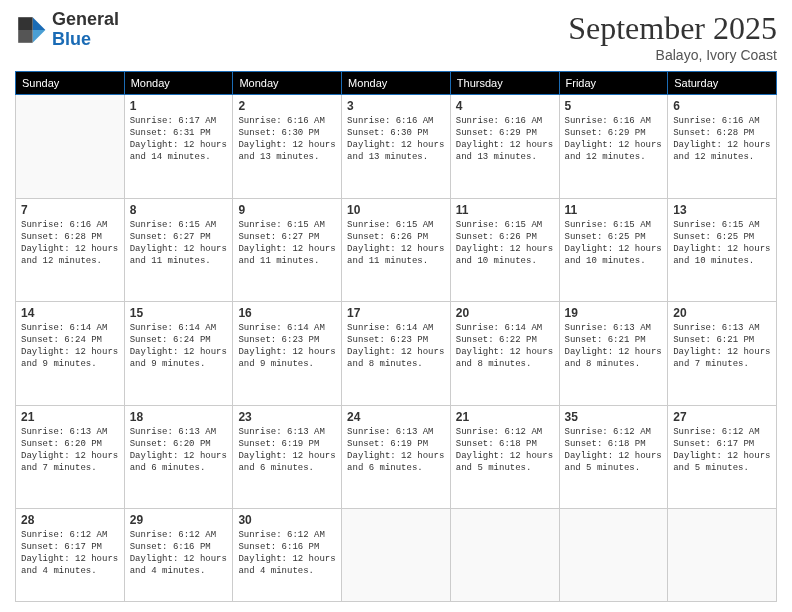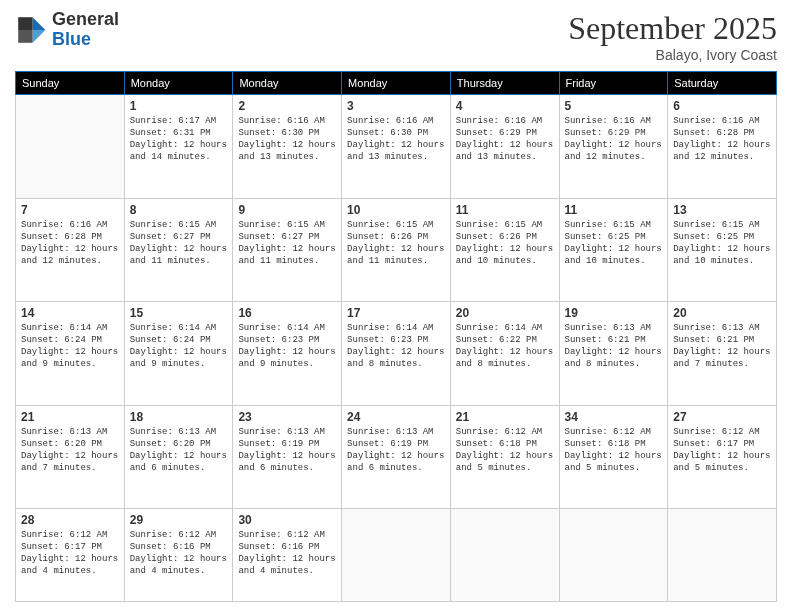--- a/index.html
+++ b/index.html
@@ -308,21 +308,21 @@
 and 6 minutes.</div>
           </td>
           <td>
             <span class="day-num">21</span>
             <div class="day-info" style="white-space: pre-line;">Sunrise: 6:12 AM
 Sunset: 6:18 PM
 Daylight: 12 hours
 and 5 minutes.</div>
           </td>
           <td>
-            <span class="day-num">34</span>
+            <span class="day-num">35</span>
             <div class="day-info" style="white-space: pre-line;">Sunrise: 6:12 AM
 Sunset: 6:18 PM
 Daylight: 12 hours
 and 5 minutes.</div>
           </td>
           <td>
             <span class="day-num">27</span>
             <div class="day-info" style="white-space: pre-line;">Sunrise: 6:12 AM
 Sunset: 6:17 PM
 Daylight: 12 hours

